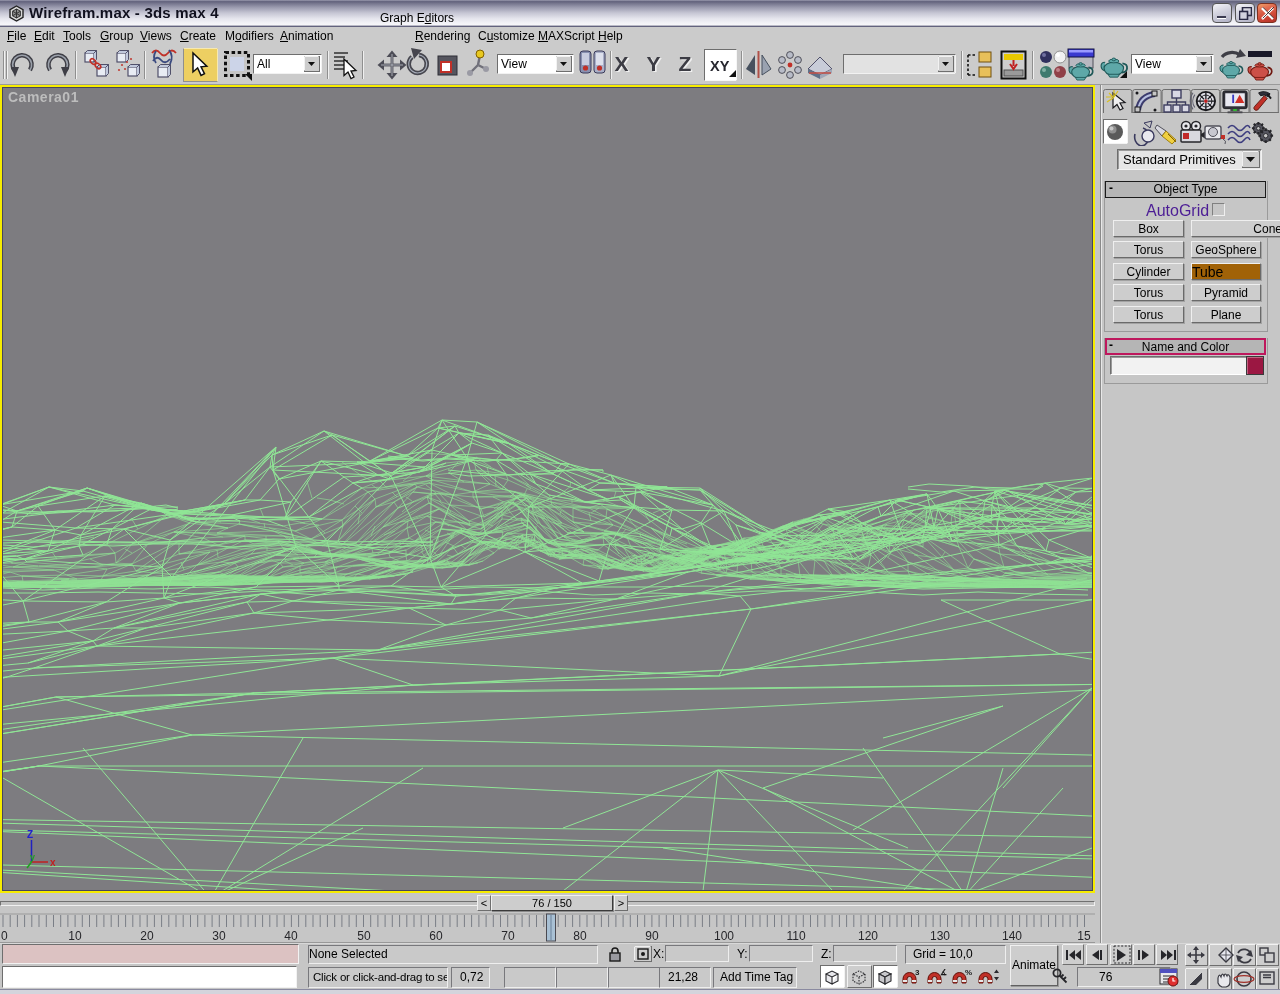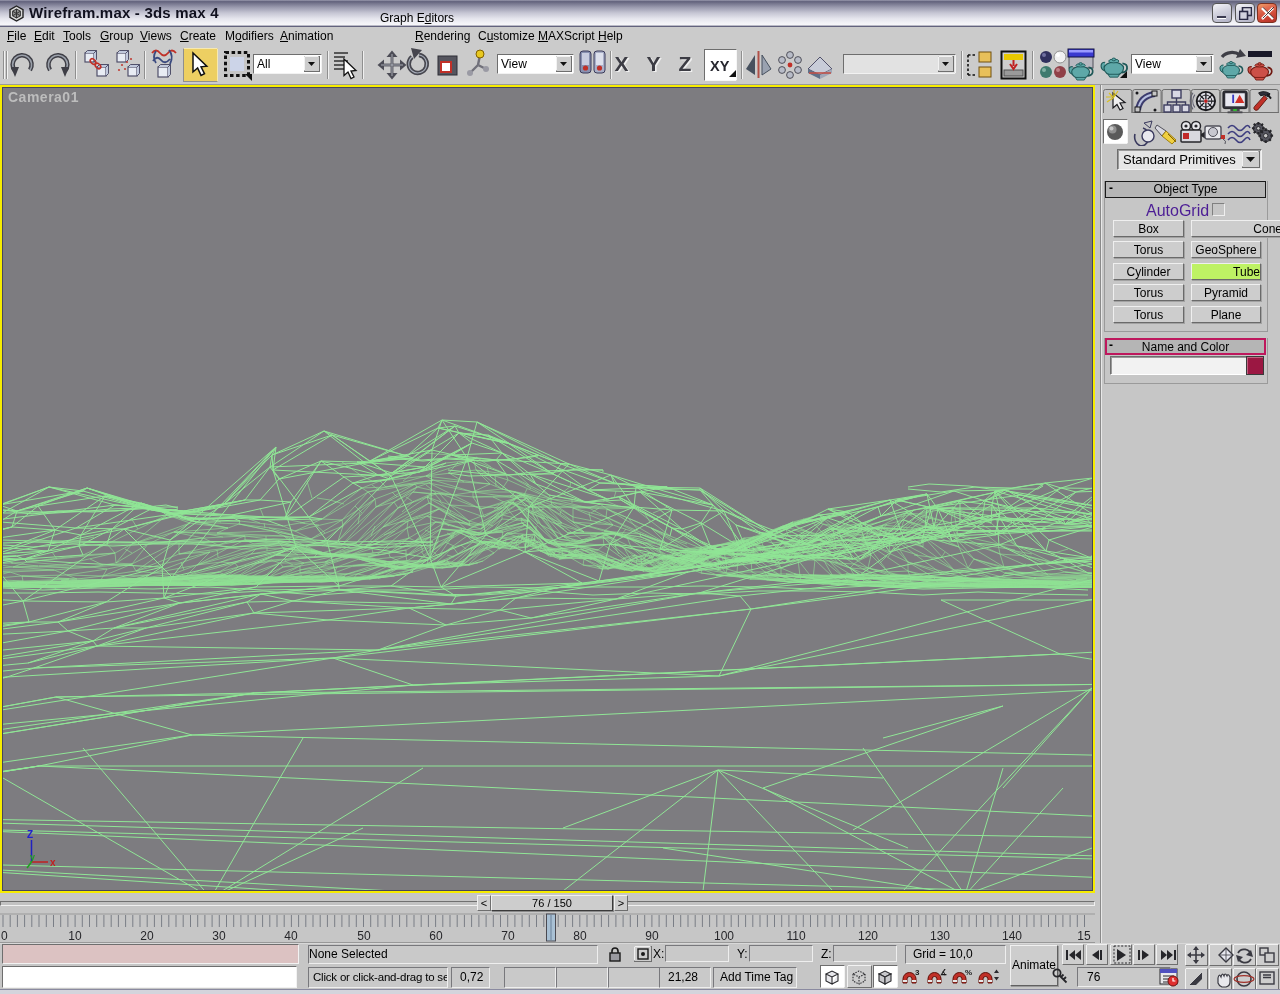--- a/index.html
+++ b/index.html
@@ -404,21 +404,21 @@
     </g>
 <g fill="#2a2a2e">
       <polygon points="176,8 181,8 178.5,4.5"></polygon>
       <polygon points="176,12 181,12 178.5,15.5"></polygon>
     </g>
 </svg>
 <svg class="abs" style="left:1048px;top:966px" width="26" height="22" viewBox="0 0 26 22">
 <circle cx="9" cy="7" r="3.6" fill="none" stroke="#26262a" stroke-width="1.8"></circle>
     <path d="M11.5 9.5 l7 7 M15.5 13.5 l2.5 -2.5 M13 11 l2.5 -2.5" stroke="#26262a" stroke-width="1.8"></path>
   </svg>
-<div class="abs" style="left:1077px;top:967px;width:94px;height:20px;border:1px solid;border-color:#78787c #eeeeee #eeeeee #78787c;background:#c9c9c9;font-size:12px;line-height:18px;padding-left:9px;">76</div>
+<div class="abs" style="left:1077px;top:967px;width:94px;height:20px;border:1px solid;border-color:#78787c #eeeeee #eeeeee #78787c;background:#c9c9c9;font-size:12px;line-height:18px;padding-left:21px;">76</div>
 <svg class="abs" style="left:1157px;top:966px" width="24" height="22" viewBox="0 0 24 22">
 <rect x="3" y="3" width="17" height="15" fill="#e8e8ec" stroke="#2a2a2e"></rect>
     <rect x="3" y="3" width="17" height="4" fill="#5050c0"></rect>
 <g stroke="#2a2a2e">
       <line x1="6" y1="10" x2="17" y2="10"></line>
       <line x1="6" y1="13" x2="17" y2="13"></line>
       <line x1="6" y1="16" x2="17" y2="16"></line>
     </g>
 <circle cx="16" cy="15" r="5" fill="#e03030" stroke="#701010"></circle>
     <path d="M16 12 v3 h2.4" stroke="#fff" fill="none" stroke-width="1.2"></path>
@@ -595,21 +595,21 @@
 <div class="abs" style="left:1104px;top:181px;width:164px;height:151px;border:1px solid #9a9a9a;border-top:none;"></div>
 <div class="abs" style="left:1105px;top:181px;width:161px;height:17px;background:#b5b5b5;border:1px solid #1a1a1a;font-size:12px;text-align:center;line-height:15px;">Object Type</div>
 <div class="abs" style="left:1109px;top:184px;width:10px;height:10px;font-size:12px;font-weight:bold;line-height:9px;">-</div>
 <div class="abs" style="left:1146px;top:202px;font-size:16px;color:#4c1d95;">AutoGrid</div>
 <div class="abs" style="left:1212px;top:203px;width:13px;height:13px;background:#c6c6c6;border:1px solid;border-color:#808080 #efefef #efefef #808080;"></div>
 <div class="abs" style="left:1113px;top:220px;width:71px;height:17px;line-height:16px;background:#cdcdcd;border:1px solid;border-color:#efefef #6a6a6a #6a6a6a #efefef;box-shadow:1px 1px 0 #a2a2a2;font-size:12px;text-align:center;">Box</div>
 <div class="abs" style="left:1191px;top:220px;width:92px;height:17px;line-height:16px;background:#cdcdcd;border:1px solid;border-color:#efefef #6a6a6a #6a6a6a #efefef;box-shadow:1px 1px 0 #a2a2a2;font-size:12px;text-align:right;">Cone</div>
 <div class="abs" style="left:1113px;top:241px;width:71px;height:17px;line-height:16px;background:#cdcdcd;border:1px solid;border-color:#efefef #6a6a6a #6a6a6a #efefef;box-shadow:1px 1px 0 #a2a2a2;font-size:12px;text-align:center;">Torus</div>
 <div class="abs" style="left:1191px;top:241px;width:70px;height:17px;line-height:16px;background:#cdcdcd;border:1px solid;border-color:#efefef #6a6a6a #6a6a6a #efefef;box-shadow:1px 1px 0 #a2a2a2;font-size:12px;text-align:center;">GeoSphere</div>
 <div class="abs" style="left:1113px;top:263px;width:71px;height:17px;line-height:16px;background:#cdcdcd;border:1px solid;border-color:#efefef #6a6a6a #6a6a6a #efefef;box-shadow:1px 1px 0 #a2a2a2;font-size:12px;text-align:center;">Cylinder</div>
-<div class="abs" style="left:1191px;top:263px;width:70px;height:17px;line-height:16px;background:#bef264;border:1px solid;border-color:#efefef #6a6a6a #6a6a6a #efefef;box-shadow:1px 1px 0 #a2a2a2;font-size:12px;text-align:right;">Tube</div>
+<div class="abs" style="left:1191px;top:263px;width:70px;height:17px;line-height:16px;background:#a16207;border:1px solid;border-color:#efefef #6a6a6a #6a6a6a #efefef;box-shadow:1px 1px 0 #a2a2a2;font-size:14px;text-align:left;">Tube</div>
 <div class="abs" style="left:1113px;top:284px;width:71px;height:17px;line-height:16px;background:#cdcdcd;border:1px solid;border-color:#efefef #6a6a6a #6a6a6a #efefef;box-shadow:1px 1px 0 #a2a2a2;font-size:12px;text-align:center;">Torus</div>
 <div class="abs" style="left:1191px;top:284px;width:70px;height:17px;line-height:16px;background:#cdcdcd;border:1px solid;border-color:#efefef #6a6a6a #6a6a6a #efefef;box-shadow:1px 1px 0 #a2a2a2;font-size:12px;text-align:center;">Pyramid</div>
 <div class="abs" style="left:1113px;top:306px;width:71px;height:17px;line-height:16px;background:#cdcdcd;border:1px solid;border-color:#efefef #6a6a6a #6a6a6a #efefef;box-shadow:1px 1px 0 #a2a2a2;font-size:12px;text-align:center;">Torus</div>
 <div class="abs" style="left:1191px;top:306px;width:70px;height:17px;line-height:16px;background:#cdcdcd;border:1px solid;border-color:#efefef #6a6a6a #6a6a6a #efefef;box-shadow:1px 1px 0 #a2a2a2;font-size:12px;text-align:center;">Plane</div>
 <div class="abs" style="left:1104px;top:338px;width:164px;height:46px;border:1px solid #9a9a9a;border-top:none;"></div>
 <div class="abs" style="left:1105px;top:338px;width:161px;height:17px;background:#b5b5b5;border:2px solid #be185d;font-size:12px;text-align:center;line-height:15px;">Name and Color</div>
 <div class="abs" style="left:1109px;top:341px;width:10px;height:10px;font-size:12px;font-weight:bold;line-height:9px;">-</div>
 <div class="abs" style="left:1110px;top:356px;width:137px;height:19px;background:#f2f2f2;border:1px solid;border-color:#6e6e6e #ffffff #ffffff #6e6e6e;box-shadow:inset 1px 1px 0 #9a9a9a;"></div>
 <div class="abs" style="left:1246px;top:356px;width:18px;height:19px;background:#9b1742;border:1px solid #3a3a3a;box-shadow:inset 1px 1px 0 #c06080;"></div>
 

